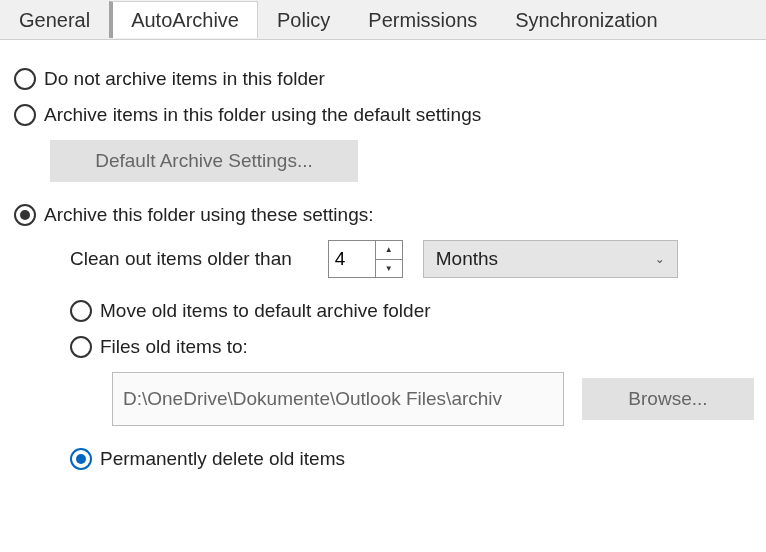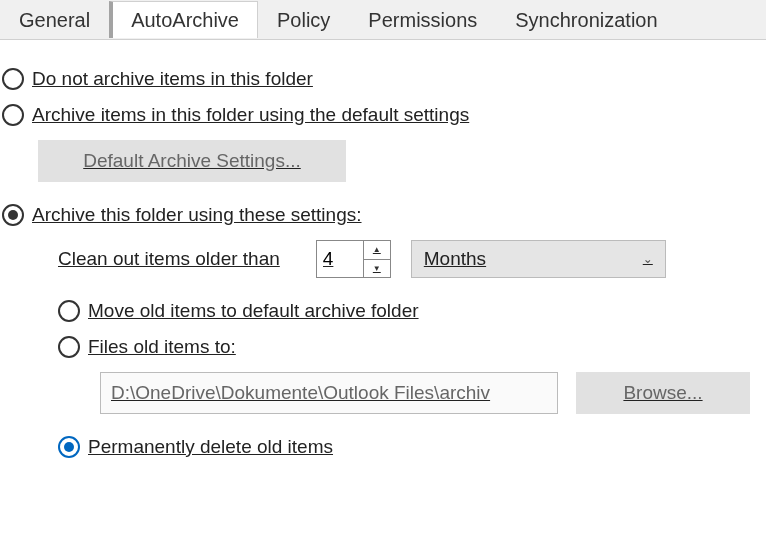--- a/index.html
+++ b/index.html
@@ -36,22 +36,21 @@
     z-index: 2;
   }
   .tab:not(.active) {
     border-top-color: transparent;
     border-left-color: transparent;
     border-right-color: transparent;
     background: transparent;
   }
   .tab:first-child { }
   .content {
-    padding: 28px 12px 12px 2px;
-    text-decoration: underline;
+    padding: 28px 12px 12px 14px;
   }
   .row {
     display: flex;
     align-items: center;
     margin-bottom: 14px;
   }
   .radio {
     width: 22px;
     height: 22px;
     border: 2px solid #333;
@@ -122,21 +121,21 @@
     height: 38px;
     width: 255px;
     display: inline-flex;
     align-items: center;
     justify-content: space-between;
     padding: 0 12px;
   }
   .select .chev { font-size: 12px; color: #555; }
   .path-input {
     width: 458px;
-    height: 42px;
+    height: 54px;
     border: 1px solid #bbb;
     background: #fafafa;
     color: #666;
     font-size: 19px;
     font-family: inherit;
     padding: 6px 10px;
     white-space: nowrap;
     overflow: hidden;
   }
   .gap-row { margin-bottom: 22px; }

